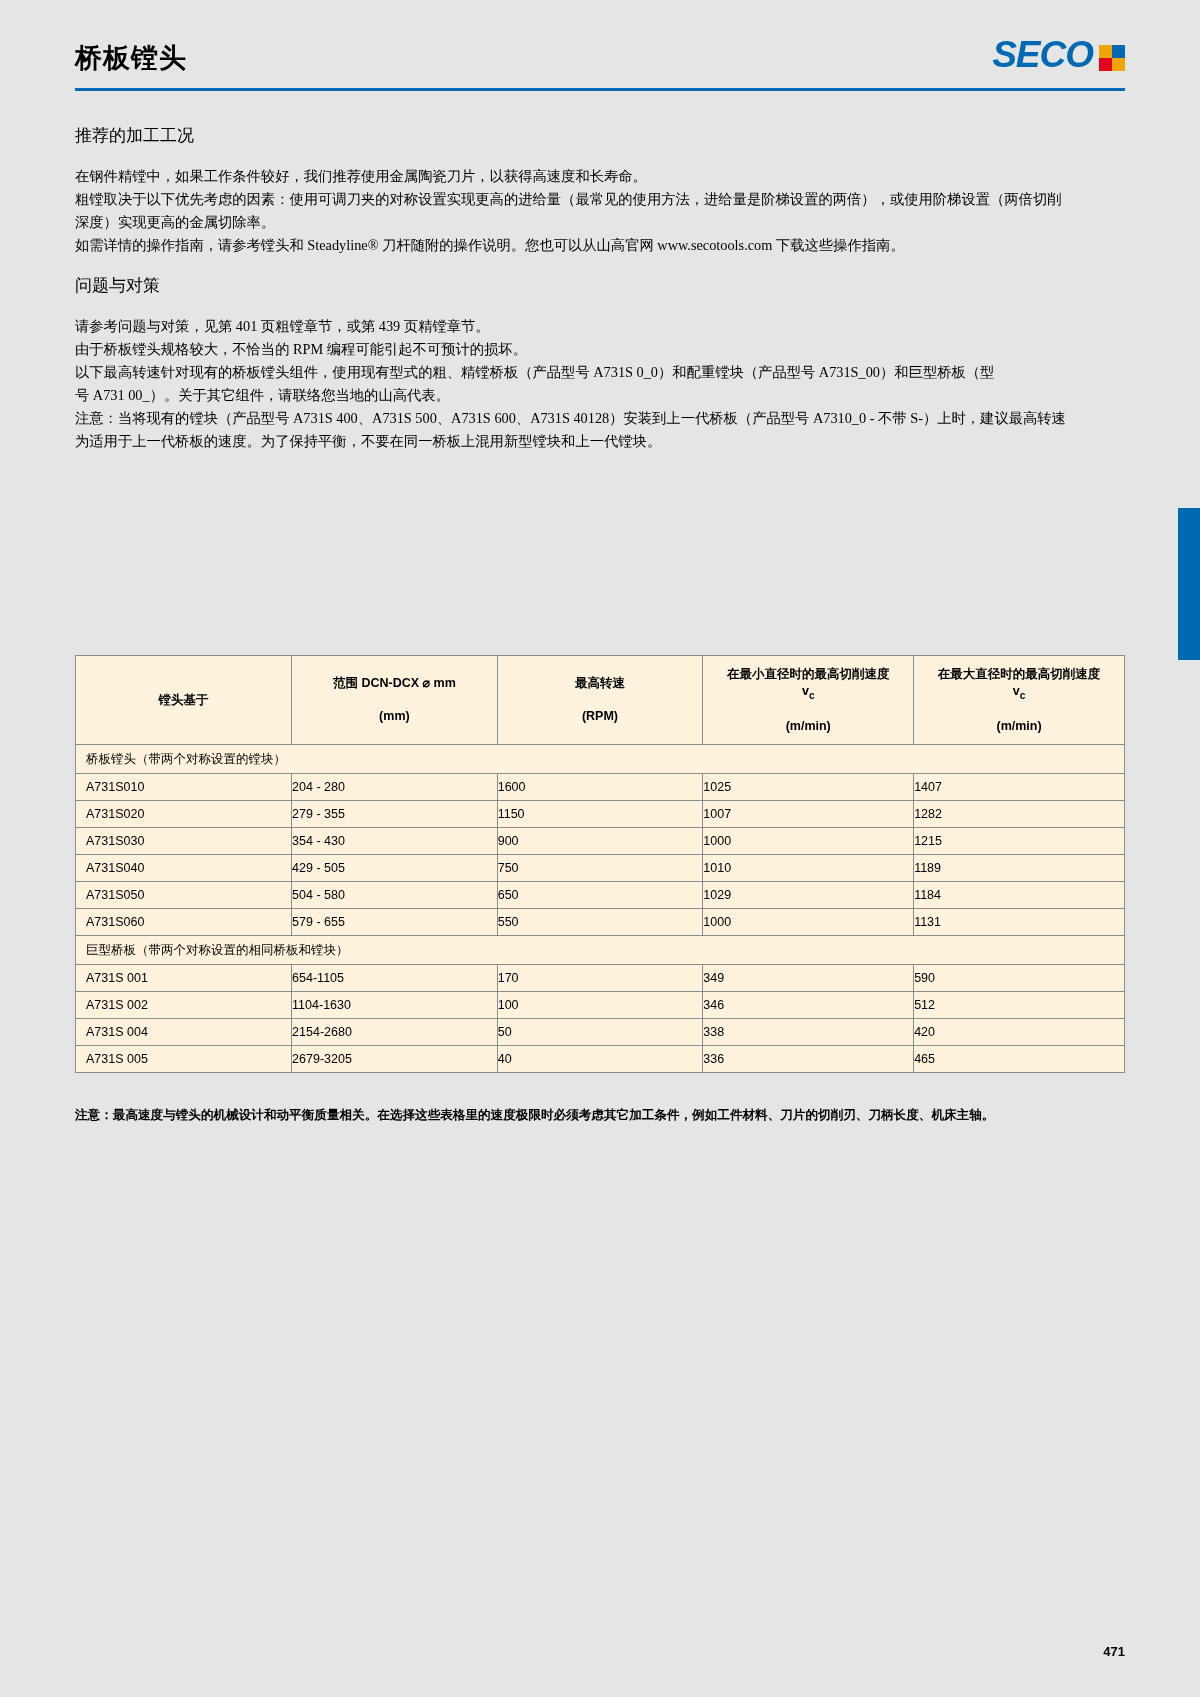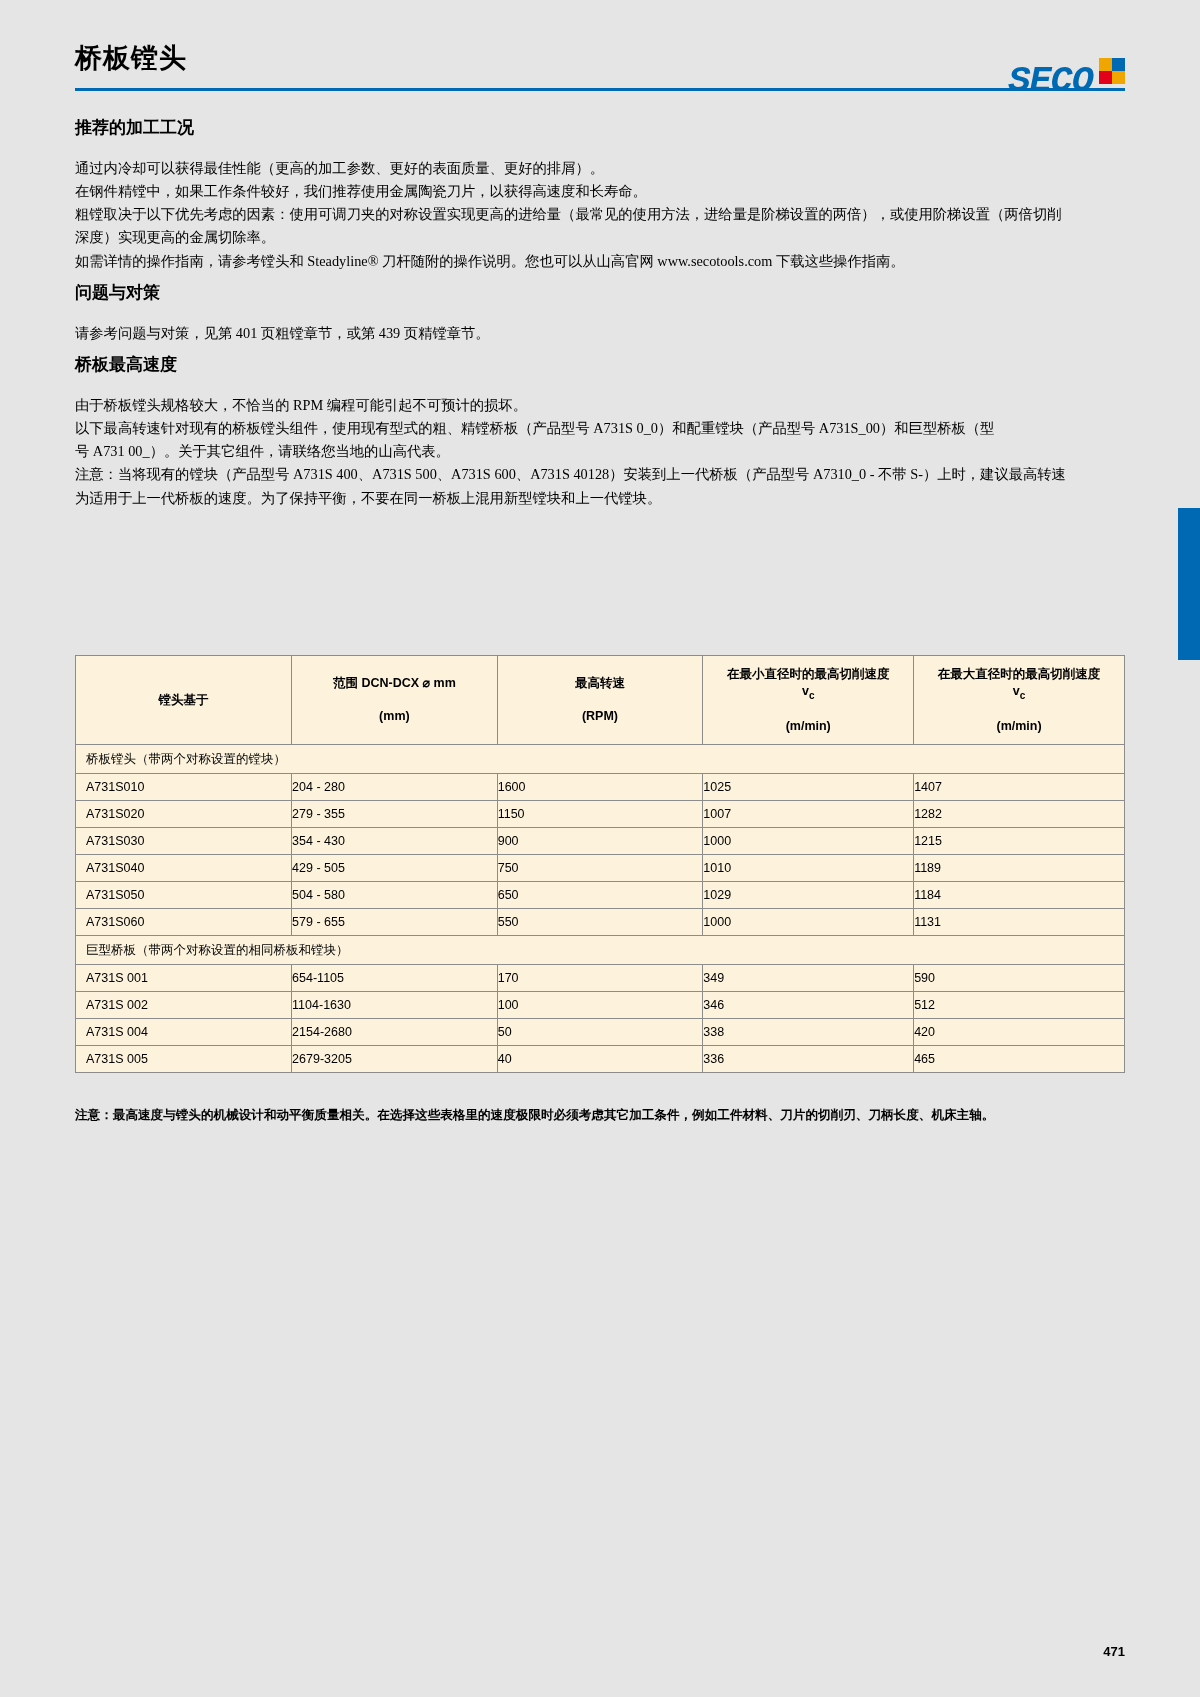--- a/index.html
+++ b/index.html
@@ -41,27 +41,26 @@
     letter-spacing: 1px;
   }
   .logo {
     position: absolute;
     right: 0;
     top: 2px;
     display: flex;
     align-items: center;
   }
   .logo-text {
-    font-family: Liberation Mono, monospace;
+    font-family: Liberation Sans, sans-serif;
     font-weight: bold;
     font-style: italic;
     font-size: 37px;
     color: #0069b4;
     letter-spacing: -1px;
-    margin-top: 26px;
   }
   .logo-mark {
     width: 26px;
     height: 26px;
     margin-left: 6px;
     display: grid;
     grid-template-columns: 1fr 1fr;
     grid-template-rows: 1fr 1fr;
     margin-top: 6px;
   }
@@ -92,23 +91,23 @@
 
   
   .content {
     position: absolute;
     left: 75px;
     top: 108px;
     width: 1000px;
   }
   h2.sec {
     font-family: "Liberation Serif", "DejaVu Serif", serif;
-    font-weight: bold;
+    font-weight: normal;
     font-size: 17px;
-    margin: 8px 0 18px 0;
+    margin: 16px 0 18px 0;
   }
   .sec-gap { margin-top: 36px; }
   .sec-gap2 { margin-top: 28px; }
   p.para {
     font-size: 14.3px;
     line-height: 1.62;
     margin: 0 0 0 0;
     text-align: left;
   }
   p.para + p.para { margin-top: 0; }
@@ -198,29 +197,27 @@
         </span>
     </div>
   </div>
   <div class="header-rule"></div>
 
   <div class="side-tab"></div>
 
   <div class="content">
 
     <h2 class="sec">推荐的加工工况</h2>
-    <p class="para">通过内冷却可以获得最佳性能（更高的加工参数、更好的表面质量、更好的排屑）。</p>
     <p class="para">在钢件精镗中，如果工作条件较好，我们推荐使用金属陶瓷刀片，以获得高速度和长寿命。</p>
     <p class="para">粗镗取决于以下优先考虑的因素：使用可调刀夹的对称设置实现更高的进给量（最常见的使用方法，进给量是阶梯设置的两倍），或使用阶梯设置（两倍切削深度）实现更高的金属切除率。</p>
     <p class="para">如需详情的操作指南，请参考镗头和 Steadyline® 刀杆随附的操作说明。您也可以从山高官网 www.secotools.com 下载这些操作指南。</p>
 
     <h2 class="sec sec-gap">问题与对策</h2>
     <p class="para">请参考问题与对策，见第 401 页粗镗章节，或第 439 页精镗章节。</p>
 
-    <h2 class="sec sec-gap2">桥板最高速度</h2>
     <p class="para">由于桥板镗头规格较大，不恰当的 RPM 编程可能引起不可预计的损坏。</p>
     <p class="para">以下最高转速针对现有的桥板镗头组件，使用现有型式的粗、精镗桥板（产品型号 A731S 0_0）和配重镗块（产品型号 A731S_00）和巨型桥板（型</p>
     <p class="para">号 A731 00_）。关于其它组件，请联络您当地的山高代表。</p>
     <p class="para">注意：当将现有的镗块（产品型号 A731S 400、A731S 500、A731S 600、A731S 40128）安装到上一代桥板（产品型号 A7310_0 - 不带 S-）上时，建议最高转速为适用于上一代桥板的速度。为了保持平衡，不要在同一桥板上混用新型镗块和上一代镗块。</p>
   </div>
 
   <div class="table-wrap">
     <table class="spec">
       <thead>
         <tr>

